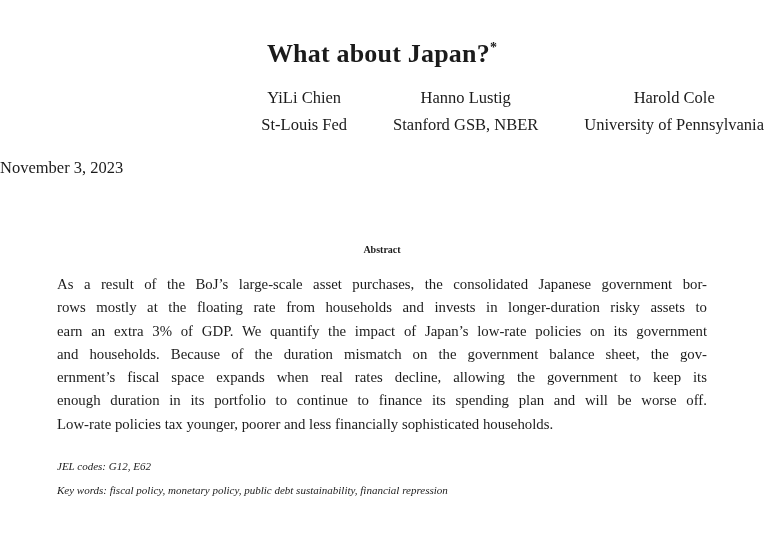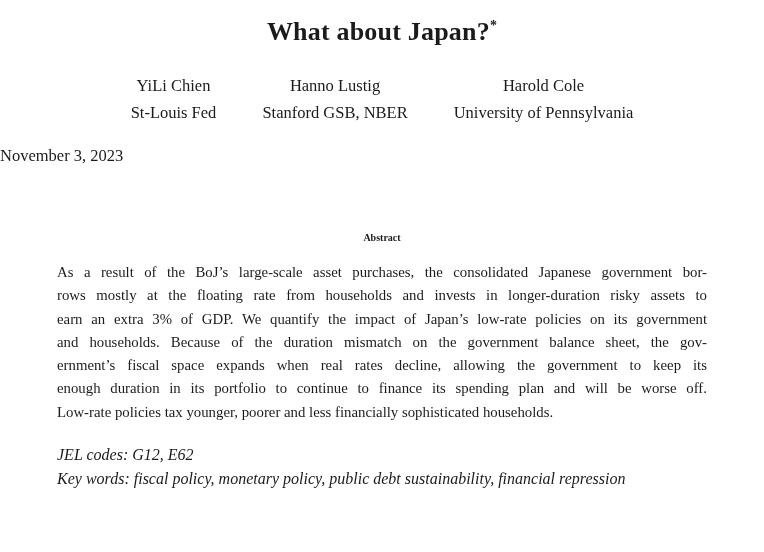--- a/index.html
+++ b/index.html
@@ -5,37 +5,37 @@
   * { margin: 0; padding: 0; box-sizing: border-box; }
   html, body { background: #ffffff; }
   .page {
     position: relative;
     width: 764px;
     height: 552px;
     background: #ffffff;
     color: #1b1b1b;
     font-family: "Liberation Serif", "DejaVu Serif", serif;
     overflow: hidden;
-    padding-top: 16px;
+    padding-top: 38px;
   }
   .title {
     text-align: center;
     font-size: 26px;
     line-height: 32px;
     letter-spacing: 0.2px;
   }
   .title sup {
     font-size: 14px;
     vertical-align: super;
     line-height: 0;
   }
   .authors {
-    margin-top: 27px;
+    margin-top: 17px;
     display: flex;
-    justify-content: center;
+    justify-content: flex-end;
     gap: 46px;
   }
   .author { text-align: center; font-size: 16.5px; }
   .author .name { line-height: 22px; margin-bottom: 5px; }
   .author .affil { line-height: 22px; }
   .date {
     margin-top: 21px;
     text-align: left;
     font-size: 16.5px;
     line-height: 22px;
@@ -59,21 +59,21 @@
     text-align-last: justify;
     white-space: nowrap;
   }
   .abs-line.last {
     text-align-last: left;
   }
   .meta {
     width: 650px;
     margin: 19px auto 0 auto;
     font-style: italic;
-    font-size: 16px;
+    font-size: 11px;
   }
   .meta-line { line-height: 23.5px; }
 </style>
 </head>
 <body>
 
 <div class="page">
 
   <h1 class="title"><span>What about Japan?</span><sup>*</sup></h1>
 

